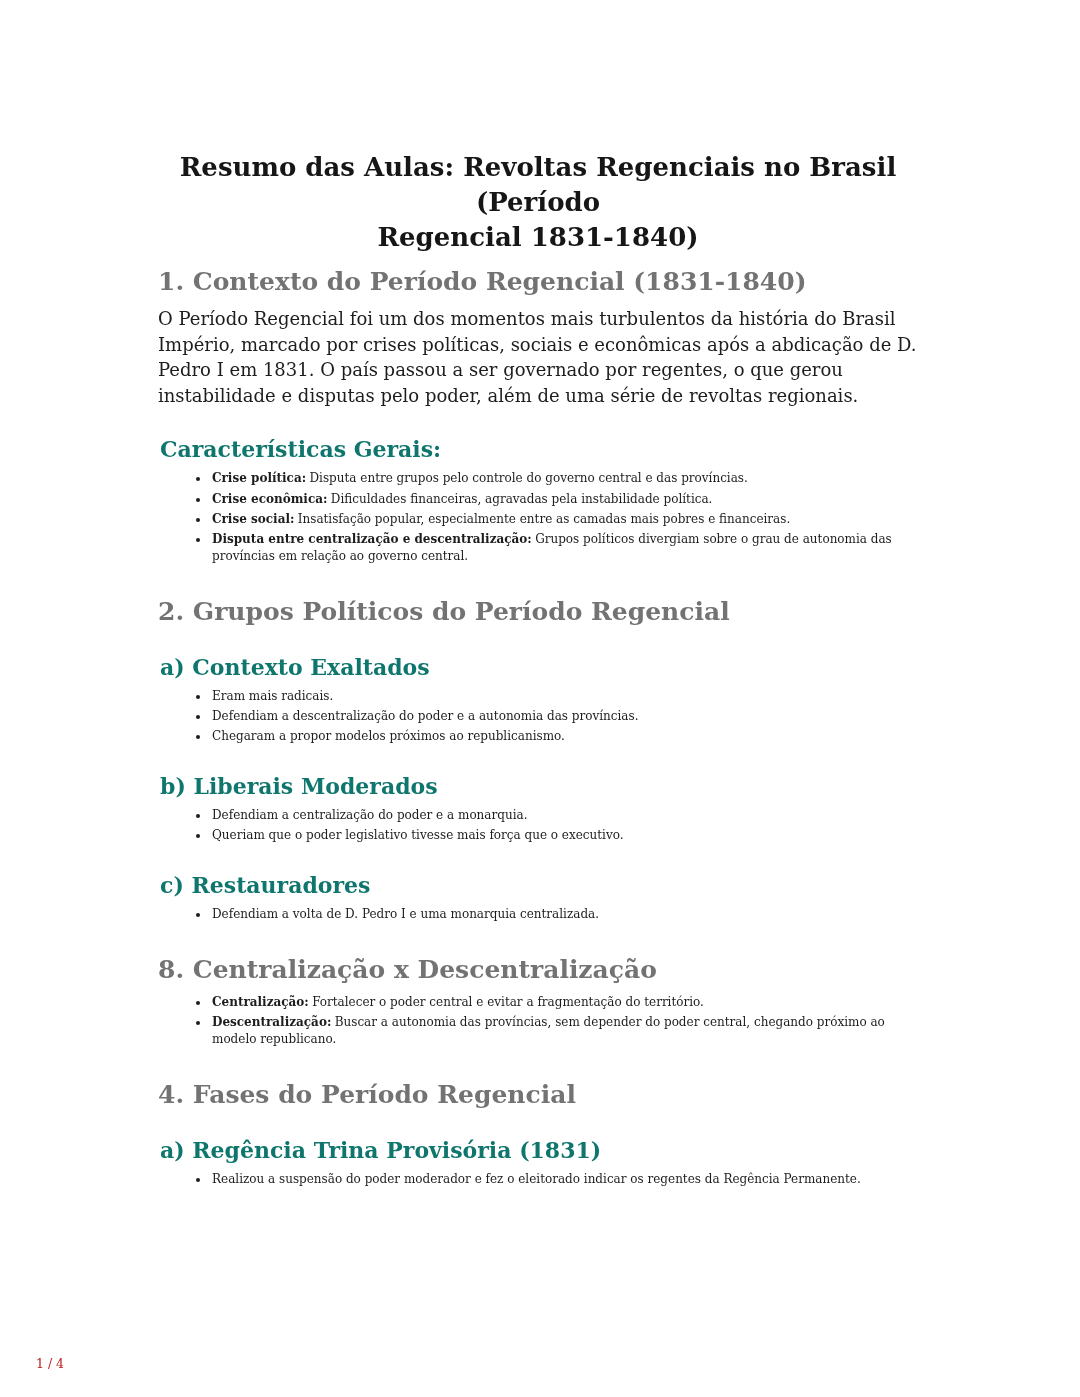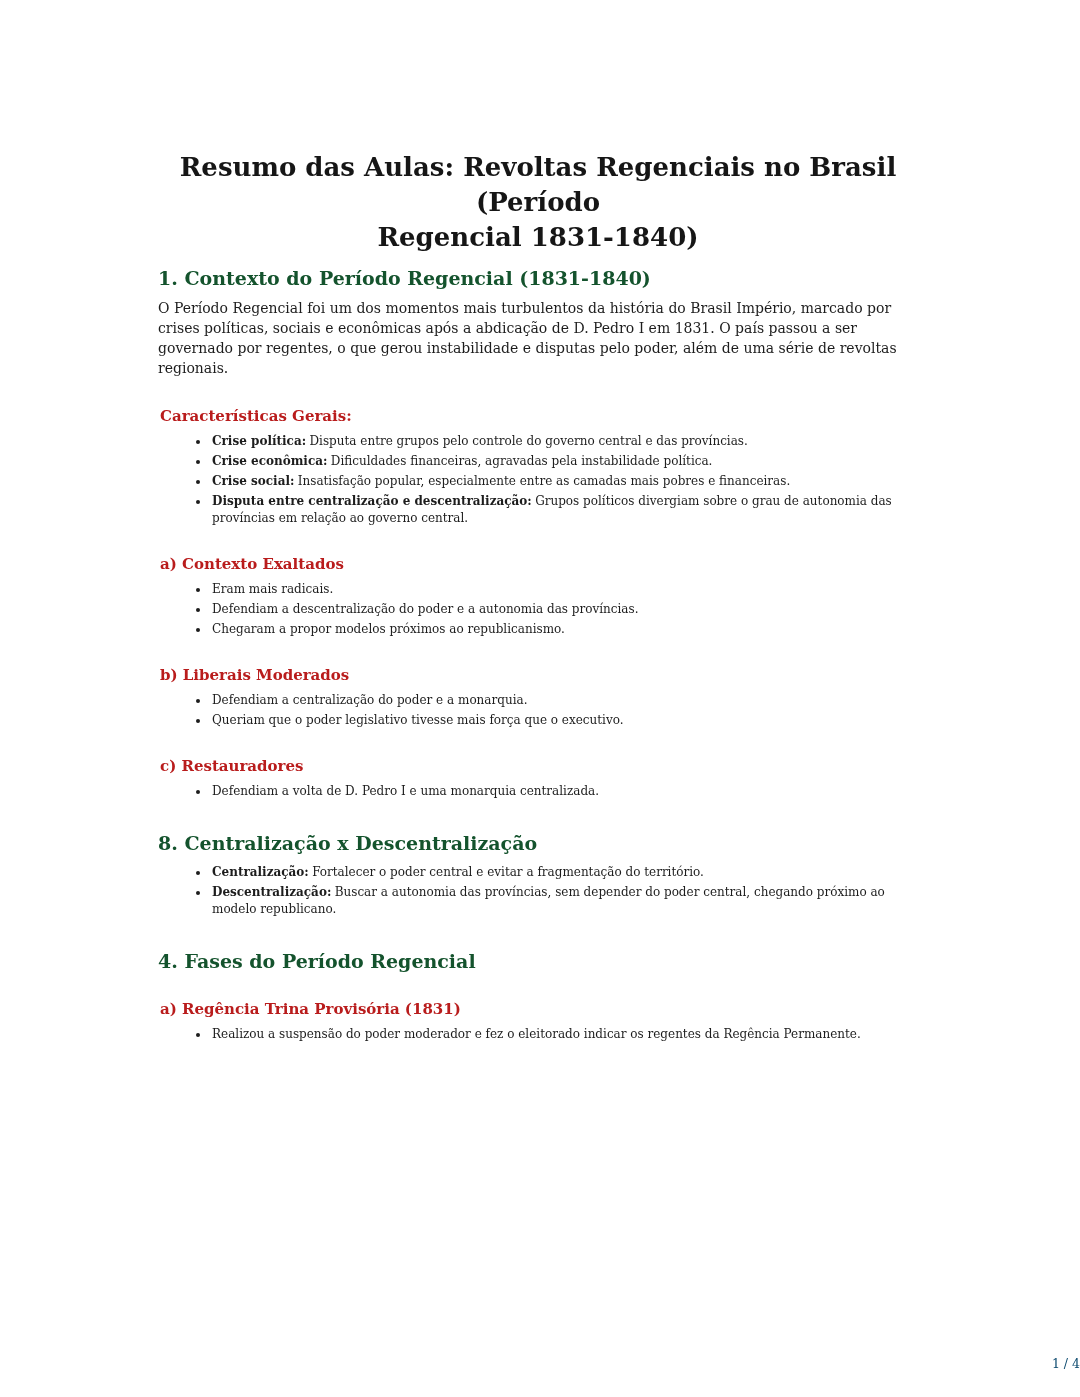--- a/index.html
+++ b/index.html
@@ -19,56 +19,56 @@
   .title {
     text-align:center;
     font-weight:bold;
     font-size:26px;
     line-height:1.35;
     margin-bottom:12px;
     color:#161616;
   }
   .title-line { display:block; }
   .h2 {
-    font-size:19px;
+    font-size:25px;
     font-weight:bold;
     margin:32px 0 10px 0;
-    color:#14532d;
+    color:#737373;
   }
   .h2.first { margin-top:8px; }
   .para {
-    font-size:14px;
+    font-size:18px;
     line-height:1.42;
     margin-bottom:28px;
   }
   .h3 {
-    font-size:15px;
+    font-size:22px;
     font-weight:bold;
     margin:28px 0 8px 2px;
-    color:#b91c1c;
+    color:#0f766e;
   }
   .list {
     list-style:disc;
     margin:2px 0 8px 0;
     padding-left:52px;
   }
   .list li {
     font-size:12px;
     line-height:1.42;
     margin-bottom:3px;
     padding-left:2px;
   }
   .term { font-weight:bold; margin-right:0.28em; }
   .footer {
     position:absolute;
     bottom:26px; left:0;
     width:100%;
-    text-align:right;
+    text-align:left;
     font-size:12.5px;
-    color:#0c4a6e;
+    color:#b91c1c;
     padding-left:36px;
   }
 </style>
 </head>
 <body>
 
 <div class="page">
 
   <h1 class="title">
     <span class="title-line">Resumo das Aulas: Revoltas Regenciais no Brasil (Período</span>
@@ -89,20 +89,21 @@
       <li>
         <strong class="term">Crise social:</strong><span>Insatisfação popular, especialmente entre as camadas mais pobres e financeiras.</span>
       </li>
       <li>
         <strong class="term">Disputa entre centralização e descentralização:</strong><span>Grupos políticos divergiam sobre o grau de autonomia das províncias em relação ao governo central.</span>
       </li>
     </ul>
   </section>
 
   <section>
+    <h2 class="h2">2. Grupos Políticos do Período Regencial</h2>
 
     <h3 class="h3">a) Contexto Exaltados</h3>
     <ul class="list">
       <li><span>Eram mais radicais.</span></li>
       <li><span>Defendiam a descentralização do poder e a autonomia das províncias.</span></li>
       <li><span>Chegaram a propor modelos próximos ao republicanismo.</span></li>
     </ul>
 
     <h3 class="h3">b) Liberais Moderados</h3>
     <ul class="list">

